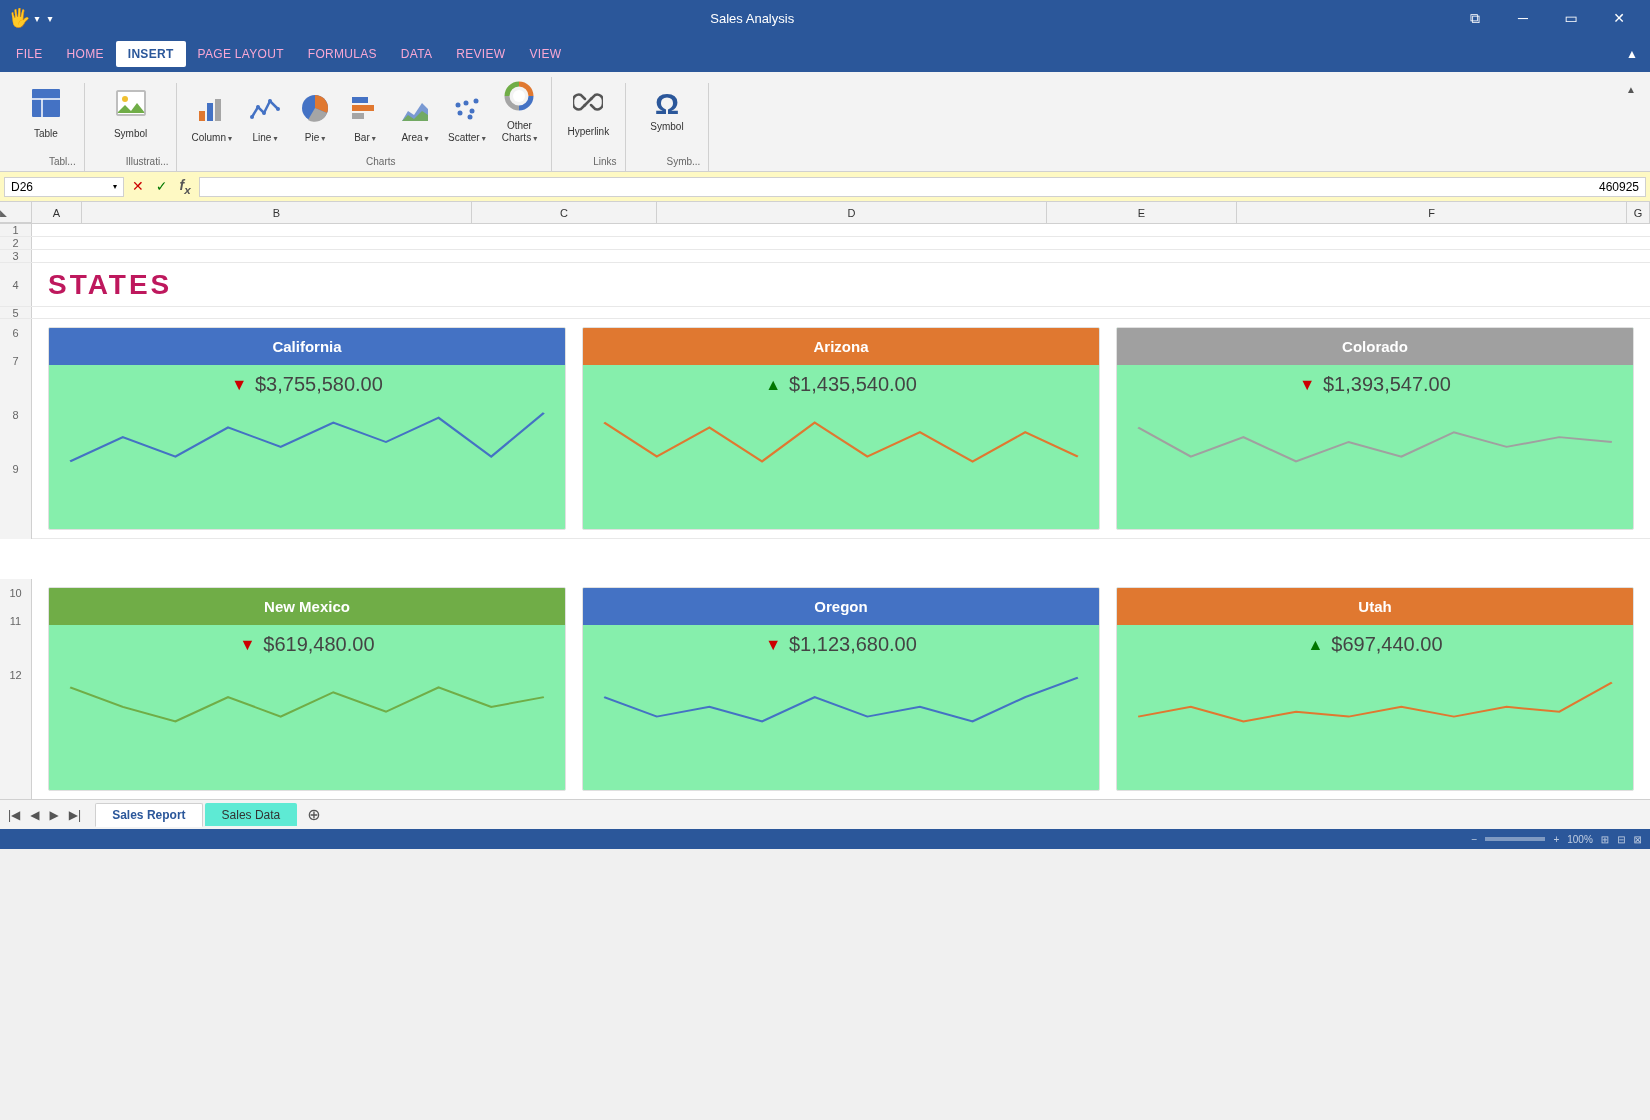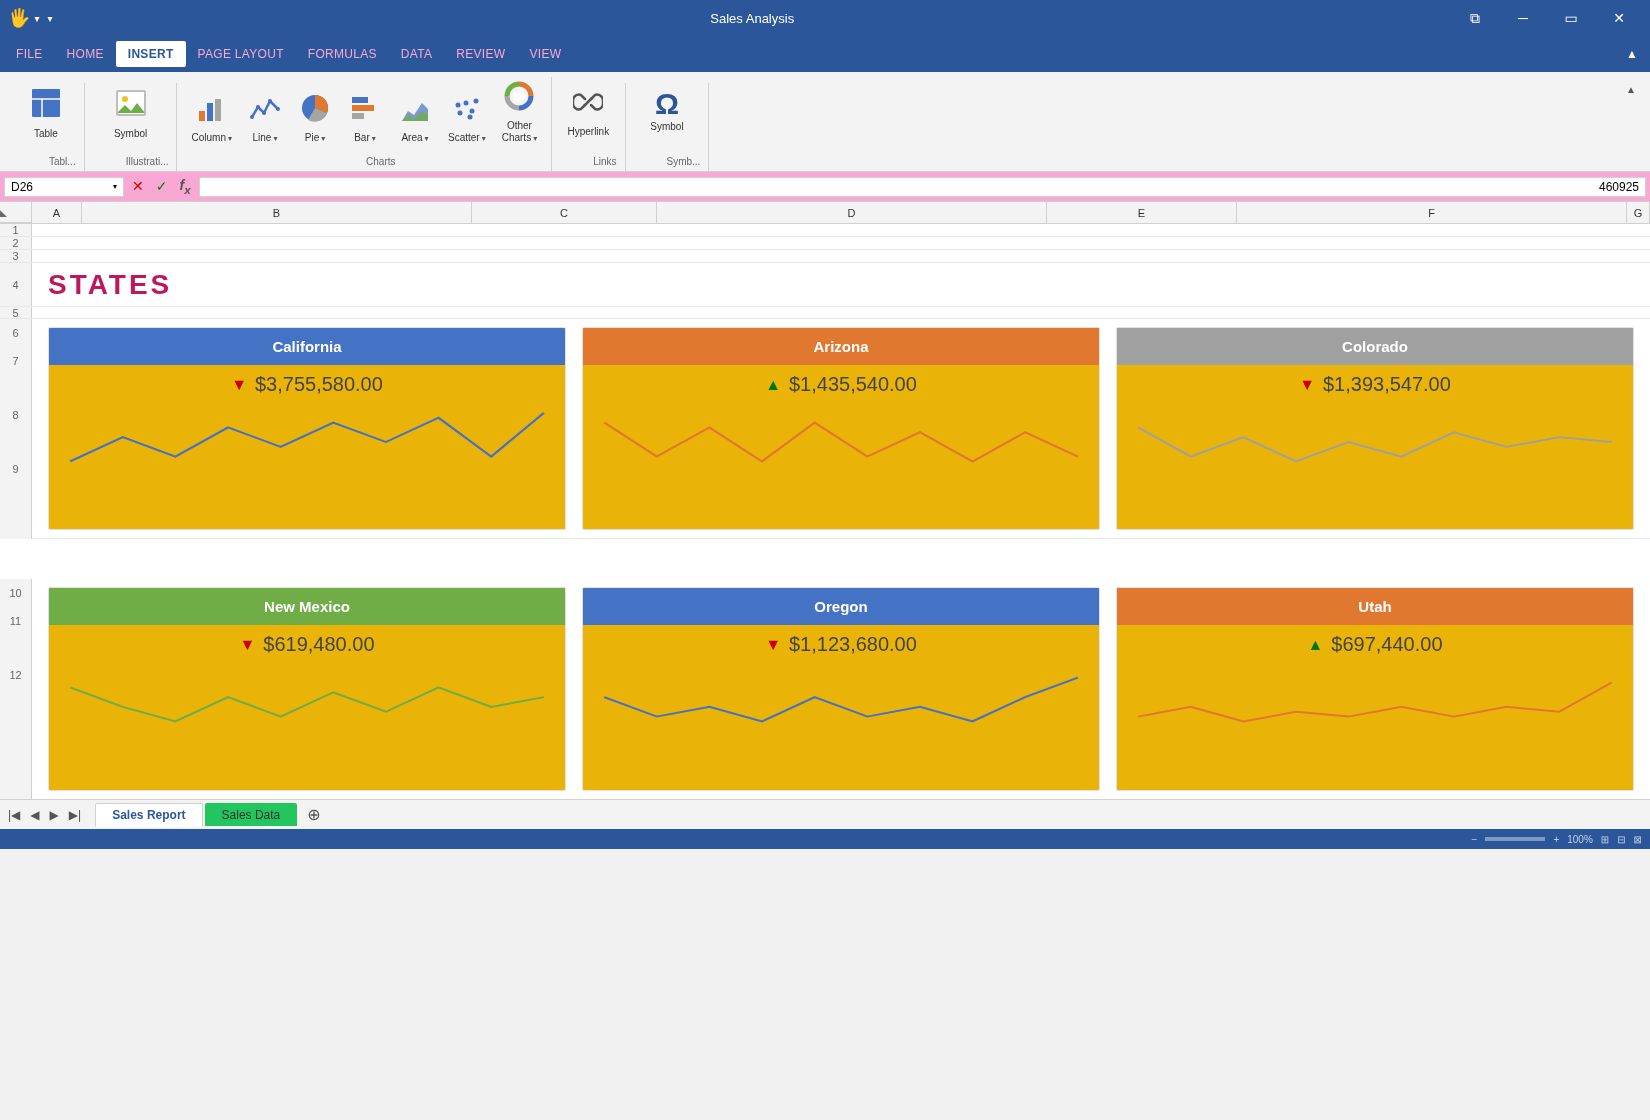--- a/index.html
+++ b/index.html
@@ -87,21 +87,21 @@
     .ribbon-btn-label { font-size: 10px; color: #333; text-align: center; line-height: 1.2; }
     .chevron-down { font-size: 8px; color: #555; margin-left: 2px; }
     .ribbon-scroll-right { margin-left: auto; align-self: flex-start; margin-top: 4px; font-size: 10px; color: #555; cursor: pointer; padding: 4px 6px; }
 
     
     .formula-bar {
       display: flex;
       align-items: center;
       height: 30px;
       border-bottom: 1px solid #d0d0d0;
-      background: #f9a8d4;
+      background: #fef9c3;
       padding: 0 4px;
       gap: 4px;
     }
     .cell-ref {
       width: 120px;
       border: 1px solid #d0d0d0;
       padding: 2px 6px;
       font-size: 12px;
       display: flex;
       align-items: center;
@@ -158,21 +158,21 @@
       font-size: 11px;
       color: #666;
       display: flex;
       align-items: center;
       justify-content: center;
     }
     .state-card {
       border: 1px solid #e0e0e0;
       border-radius: 2px;
       overflow: hidden;
-      background: #eab308;
+      background: #86efac;
     }
     .card-header {
       padding: 10px 16px;
       text-align: center;
       color: white;
       font-size: 15px;
       font-weight: 600;
     }
     .card-header.blue { background: #4472c4; }
     .card-header.orange { background: #e07830; }
@@ -208,21 +208,21 @@
     }
     .tab-nav { display: flex; gap: 2px; align-items: center; margin-right: 8px; }
     .tab-nav-btn { background: none; border: none; color: #555; cursor: pointer; font-size: 12px; padding: 2px 4px; }
     .sheet-tab {
       padding: 4px 16px;
       font-size: 12px;
       cursor: pointer;
       border: 1px solid transparent;
       border-bottom: none;
       border-radius: 2px 2px 0 0;
-      background: #22c55e;
+      background: #5eead4;
       color: #333;
     }
     .sheet-tab.active {
       background: white;
       border-color: #d0d0d0;
       color: #2b579a;
       font-weight: 600;
       border-bottom: 1px solid white;
     }
     .add-sheet { background: none; border: none; cursor: pointer; font-size: 16px; color: #555; padding: 0 8px; }

